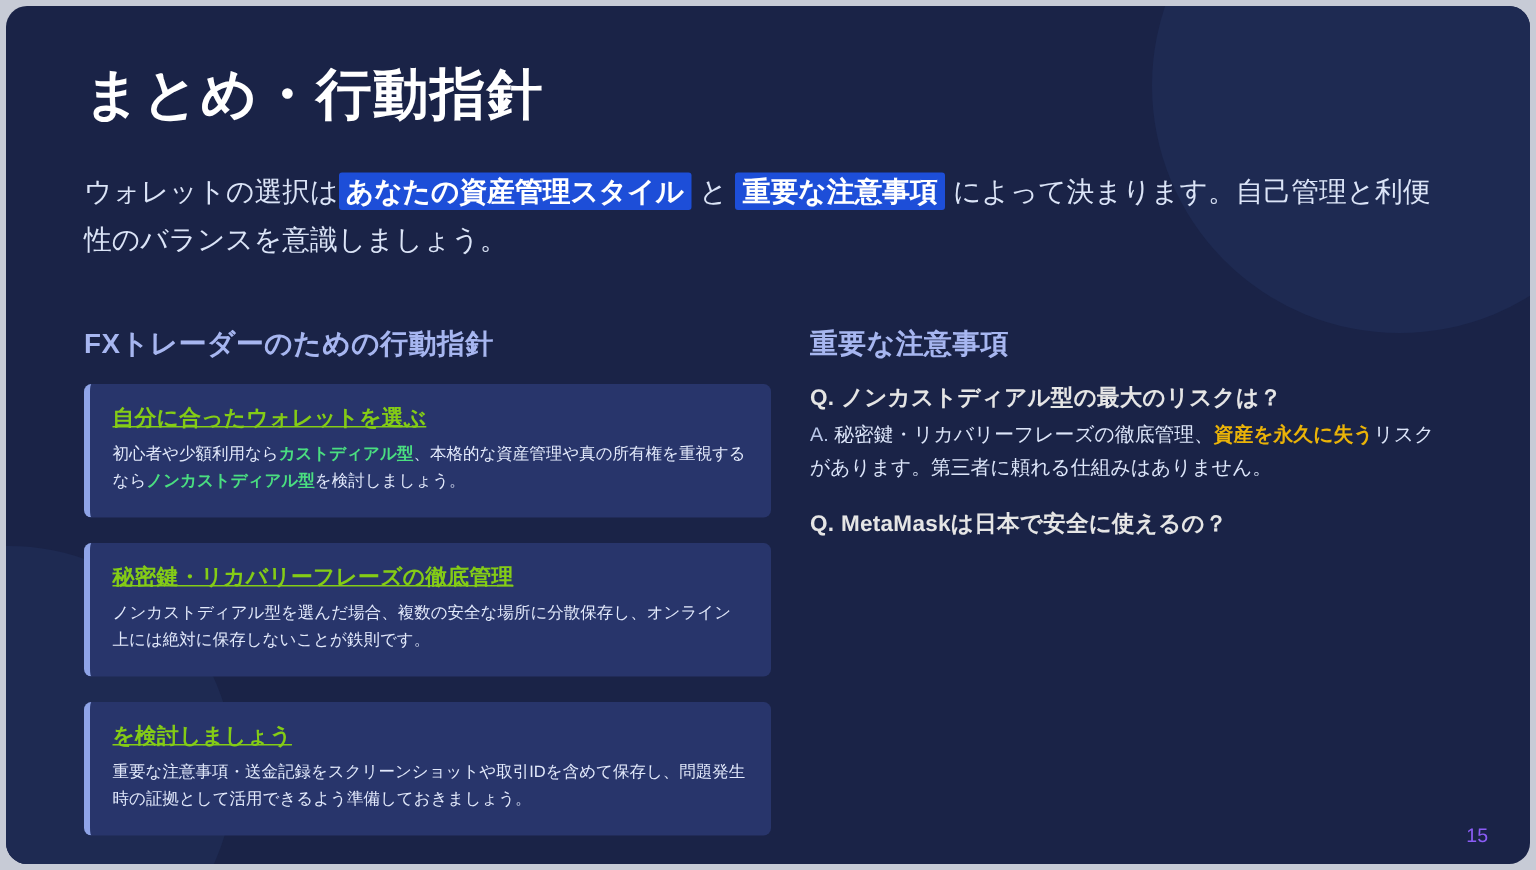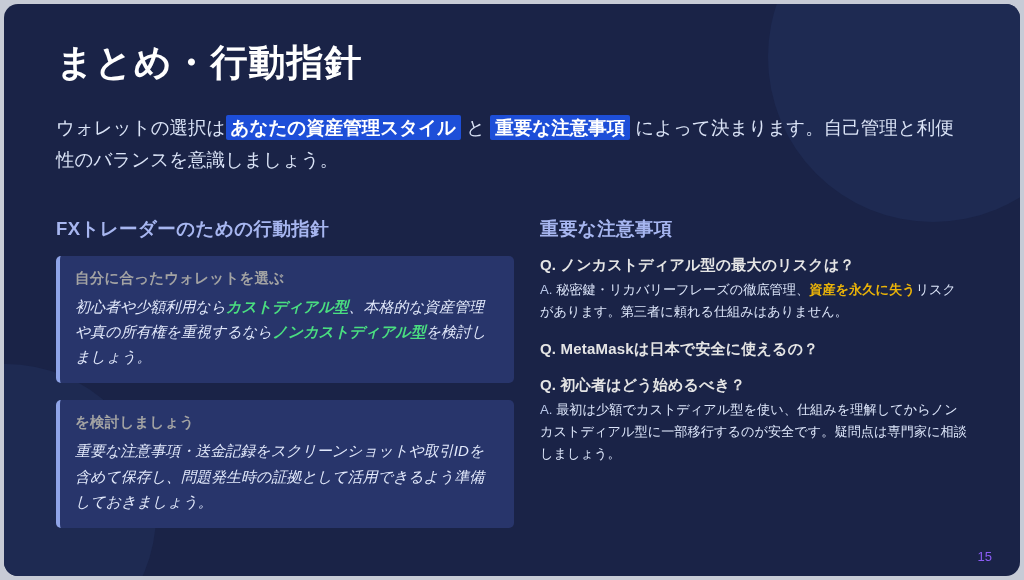--- a/index.html
+++ b/index.html
@@ -110,29 +110,29 @@
     border-left: 4px solid #8fa4e8;
     border-radius: 5px;
     padding: 13px 16px 14px 15px;
     margin-bottom: 17px;
   }
   .card:last-child { margin-bottom: 0; }
   .card-title {
     margin: 0 0 6px 0;
     font-size: 14.5px;
     font-weight: bold;
-    color: #a3a3a3;
+    color: #84cc16;
     letter-spacing: .2px;
+    text-decoration: underline;
   }
   .card-body {
     margin: 0;
-    font-size: 15px;
+    font-size: 11px;
     line-height: 1.68;
     color: #e2e9fb;
-    font-style: italic;
   }
   .card-body .em-green {
     color: #4ade80;
     font-weight: bold;
   }
 
   
   .faq-item { margin-bottom: 17px; }
   .faq-item:last-child { margin-bottom: 0; }
   .faq-q {
@@ -182,43 +182,43 @@
       <div class="columns">
 
         <div class="col-left">
           <h2 class="section-heading">FXトレーダーのための行動指針</h2>
 
           <div class="card">
             <h3 class="card-title">自分に合ったウォレットを選ぶ</h3>
             <p class="card-body"><span>初心者や少額利用なら</span><span class="em-green">カストディアル型</span><span>、本格的な資産管理や真の所有権を重視するなら</span><span class="em-green">ノンカストディアル型</span><span>を検討しましょう。</span></p>
           </div>
 
+          <div class="card">
+            <h3 class="card-title">秘密鍵・リカバリーフレーズの徹底管理</h3>
+            <p class="card-body"><span>ノンカストディアル型を選んだ場合、複数の安全な場所に分散保存し、オンライン上には絶対に保存しないことが鉄則です。</span></p>
+          </div>
 
           <div class="card">
             <h3 class="card-title">を検討しましょう</h3>
             <p class="card-body"><span>重要な注意事項・送金記録をスクリーンショットや取引IDを含めて保存し、問題発生時の証拠として活用できるよう準備しておきましょう。</span></p>
           </div>
         </div>
 
         <div class="col-right">
           <h2 class="section-heading">重要な注意事項</h2>
 
           <div class="faq-item">
             <p class="faq-q">Q. ノンカストディアル型の最大のリスクは？</p>
             <p class="faq-a"><span class="a-label">A.</span> <span>秘密鍵・リカバリーフレーズの徹底管理、</span><span class="em-red">資産を永久に失う</span><span>リスクがあります。第三者に頼れる仕組みはありません。</span></p>
           </div>
 
           <div class="faq-item">
             <p class="faq-q">Q. MetaMaskは日本で安全に使えるの？</p>
           </div>
 
-          <div class="faq-item">
-            <p class="faq-q">Q. 初心者はどう始めるべき？</p>
-            <p class="faq-a"><span class="a-label">A.</span> <span>最初は少額でカストディアル型を使い、仕組みを理解してからノンカストディアル型に一部移行するのが安全です。疑問点は専門家に相談しましょう。</span></p>
-          </div>
         </div>
 
       </div>
     </div>
 
     <div class="page-number">15</div>
   </div>
 </div>
 
 </body></html>

